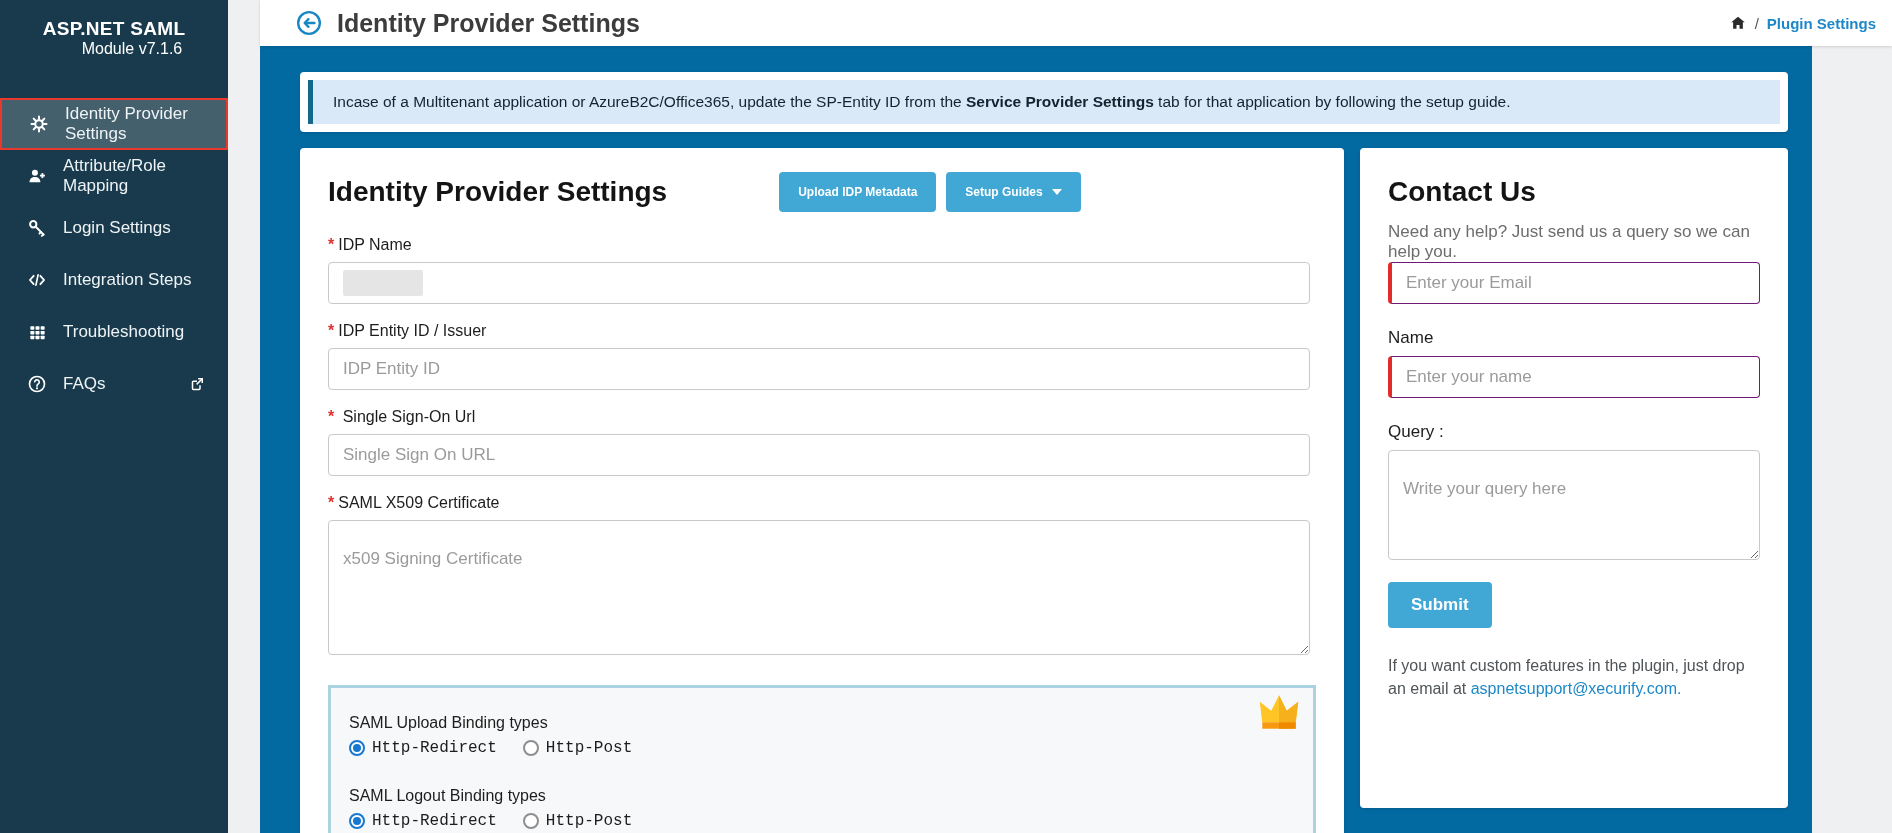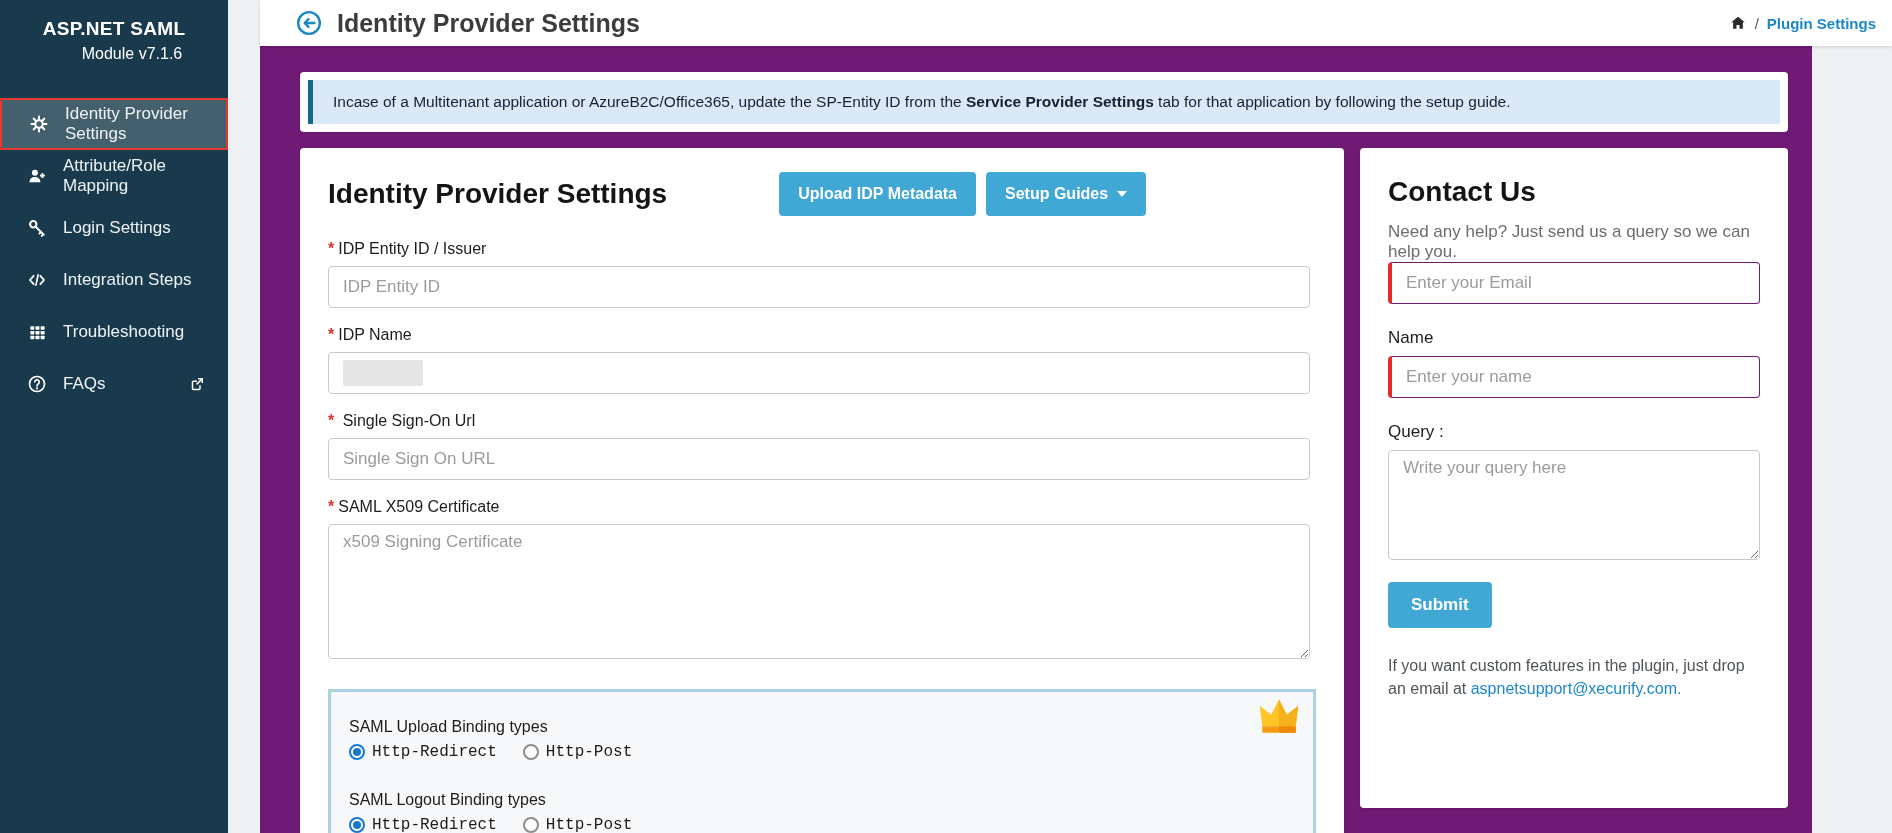--- a/index.html
+++ b/index.html
@@ -10,21 +10,21 @@
     position:relative;
   }
 
   
   .sidebar {
     position:absolute; left:0; top:0; width:228px; height:833px;
     background:#183a4c; color:#eef3f5;
   }
   .sb-head { height:98px; text-align:center; padding-top:18px; }
   .sb-title { font-size:19px; font-weight:700; letter-spacing:.3px; color:#fff; }
-  .sb-sub   { font-size:16px; margin-top:5px; color:#fff;padding-left:36px; }
+  .sb-sub   { font-size:16px; color:#fff;padding-left:36px; }
   .sb-nav { }
   .sb-item {
     height:52px; display:flex; align-items:center; gap:15px;
     padding:0 22px 0 26px; font-size:17px; cursor:pointer; color:#eef3f5;
   }
   .sb-item.active {
     background:#44606d; border:2px solid #e8392c;
   }
   .sb-ico { width:22px; display:inline-flex; justify-content:center; flex:none; }
   .sb-ext { margin-left:auto; display:inline-flex; }
@@ -37,21 +37,21 @@
   }
   .back-ico { display:inline-flex; cursor:pointer; }
   .page-title { font-size:25px; color:#3c3c3c; margin-left:15px; }
   .breadcrumb { margin-left:auto; display:flex; align-items:center; gap:8px; font-size:15px; }
   .bc-sep { color:#555; }
   .bc-link { color:#1d88c7; cursor:pointer; font-weight:600; }
 
   
   .content {
     position:absolute; left:260px; top:46px; width:1552px; height:787px;
-    padding:26px 24px 0 40px; background:#701a75; overflow:hidden;
+    padding:26px 24px 0 40px; background:#0369a1; overflow:hidden;
   }
   .alert-card {
     background:#fff; border-radius:4px; padding:8px;
     box-shadow:0 1px 3px rgba(0,0,0,.12); margin-bottom:16px;
   }
   .alert {
     background:#dae9f7; border-left:5px solid #15688a;
     padding:13px 20px; font-size:15.5px; color:#15232e;
   }
   .alert b { font-weight:700; }
@@ -62,38 +62,38 @@
     background:#fff; border-radius:4px; box-shadow:0 1px 3px rgba(0,0,0,.13);
   }
   .main-card { width:1044px; padding:24px 28px; height:810px; }
   .contact-card { width:508px; padding:28px 28px; min-height:660px; }
 
   
   .card-head { display:flex; align-items:center; margin-bottom:24px; }
   .card-head h2 { font-size:28px; font-weight:700; color:#141414; }
   .btn-group { display:flex; gap:10px; margin-left:112px; }
   .btn {
-    background:#41a7d4; color:#fff; font-weight:700; font-size:16px;
+    background:#41a7d4; color:#fff; font-weight:700; font-size:12px;
     border:none; border-radius:4px; padding:13px 19px; cursor:pointer;
     font-family:"Liberation Sans",sans-serif; display:inline-flex; align-items:center; gap:9px;
   }
   .caret { width:0; height:0; border-left:5px solid transparent; border-right:5px solid transparent; border-top:6px solid #fff; display:inline-block; }
 
   .field { margin-bottom:18px; }
   .field-label { font-size:16px; color:#1d1d1d; margin-bottom:8px; }
   .req { color:#e03232; margin-right:4px; font-weight:700; }
   .inp, .fake-inp {
     width:982px; height:42px; border:1px solid #c9c9c9; border-radius:4px;
     padding:0 14px; font-size:17px; color:#333; background:#fff;
     font-family:"Liberation Sans",sans-serif;
   }
   .inp::placeholder { color:#9b9b9b; }
   .fake-inp { display:flex; align-items:center; }
   .redacted { width:80px; height:26px; background:#e5e5e5; border-radius:2px; display:inline-block; }
-  textarea.inp { height:135px; padding:7px 14px; resize:both; }
+  textarea.inp { height:135px; padding:28px 14px; resize:both; }
   textarea.inp.small { height:110px; width:100%; }
 
   .binding-box {
     margin-top:26px; width:988px; border:3px solid #abd2e0; background:#f6f8f9;
     padding:26px 18px; position:relative; height:180px;
   }
   .bind-group + .bind-group { margin-top:30px; }
   .bind-label { font-size:16px; color:#1d1d1d; margin-bottom:7px; }
   .radio-row { display:flex; align-items:center; gap:26px; font-size:16px; color:#1d1d1d;font-family:Liberation Mono, monospace; }
   .radio-opt { display:flex; align-items:center; gap:7px; cursor:pointer; }
@@ -268,32 +268,32 @@
           </button>
           <button class="btn">
             <span>Setup Guides</span>
             <span class="caret"></span>
           </button>
         </div>
       </div>
 
       <div class="field">
         <div class="field-label">
-          <span class="req">*</span><span>IDP Entity ID / Issuer</span>
-        </div>
-        <input class="inp" type="text" placeholder="IDP Entity ID" style="">
+          <span class="req">*</span><span>IDP Name</span>
+        </div>
+        <div class="fake-inp">
+          <span class="redacted"></span>
+        </div>
       </div>
 
       <div class="field">
         <div class="field-label">
-          <span class="req">*</span><span>IDP Name</span>
-        </div>
-        <div class="fake-inp">
-          <span class="redacted"></span>
-        </div>
+          <span class="req">*</span><span>IDP Entity ID / Issuer</span>
+        </div>
+        <input class="inp" type="text" placeholder="IDP Entity ID" style="">
       </div>
 
       <div class="field">
         <div class="field-label">
           <span class="req">*</span> <span>Single Sign-On Url</span>
         </div>
         <input class="inp" type="text" placeholder="Single Sign On URL" style="">
       </div>
 
       <div class="field">

